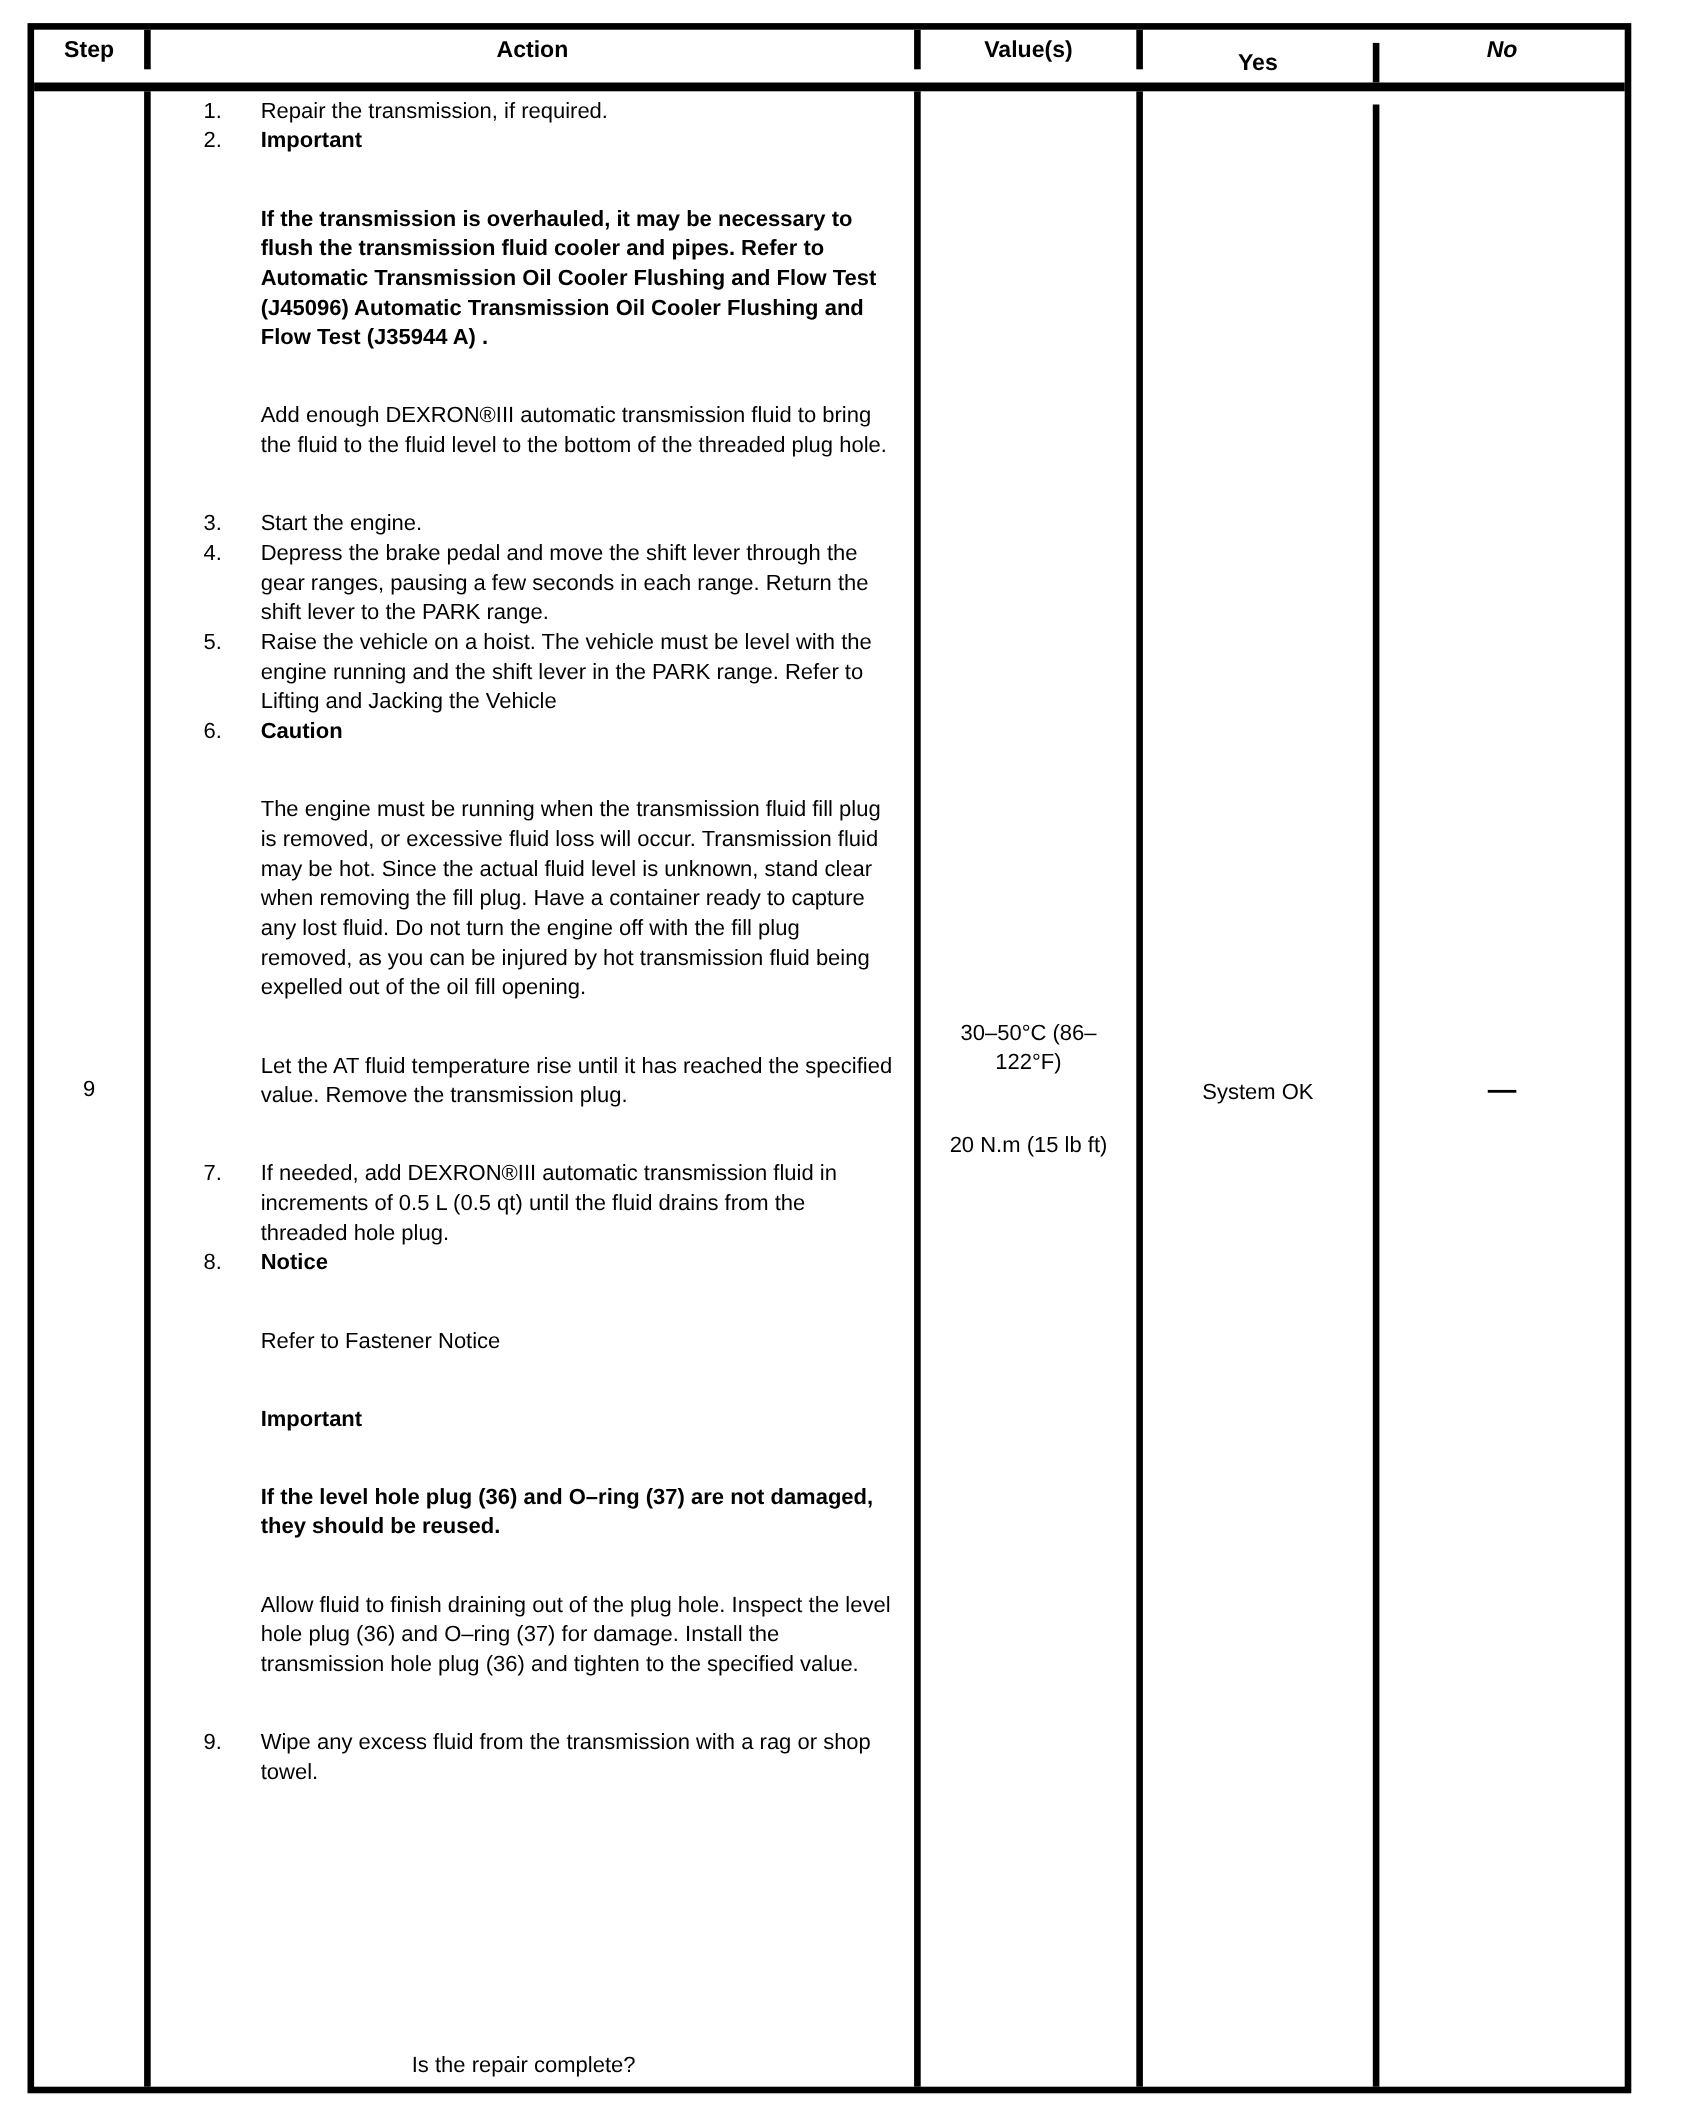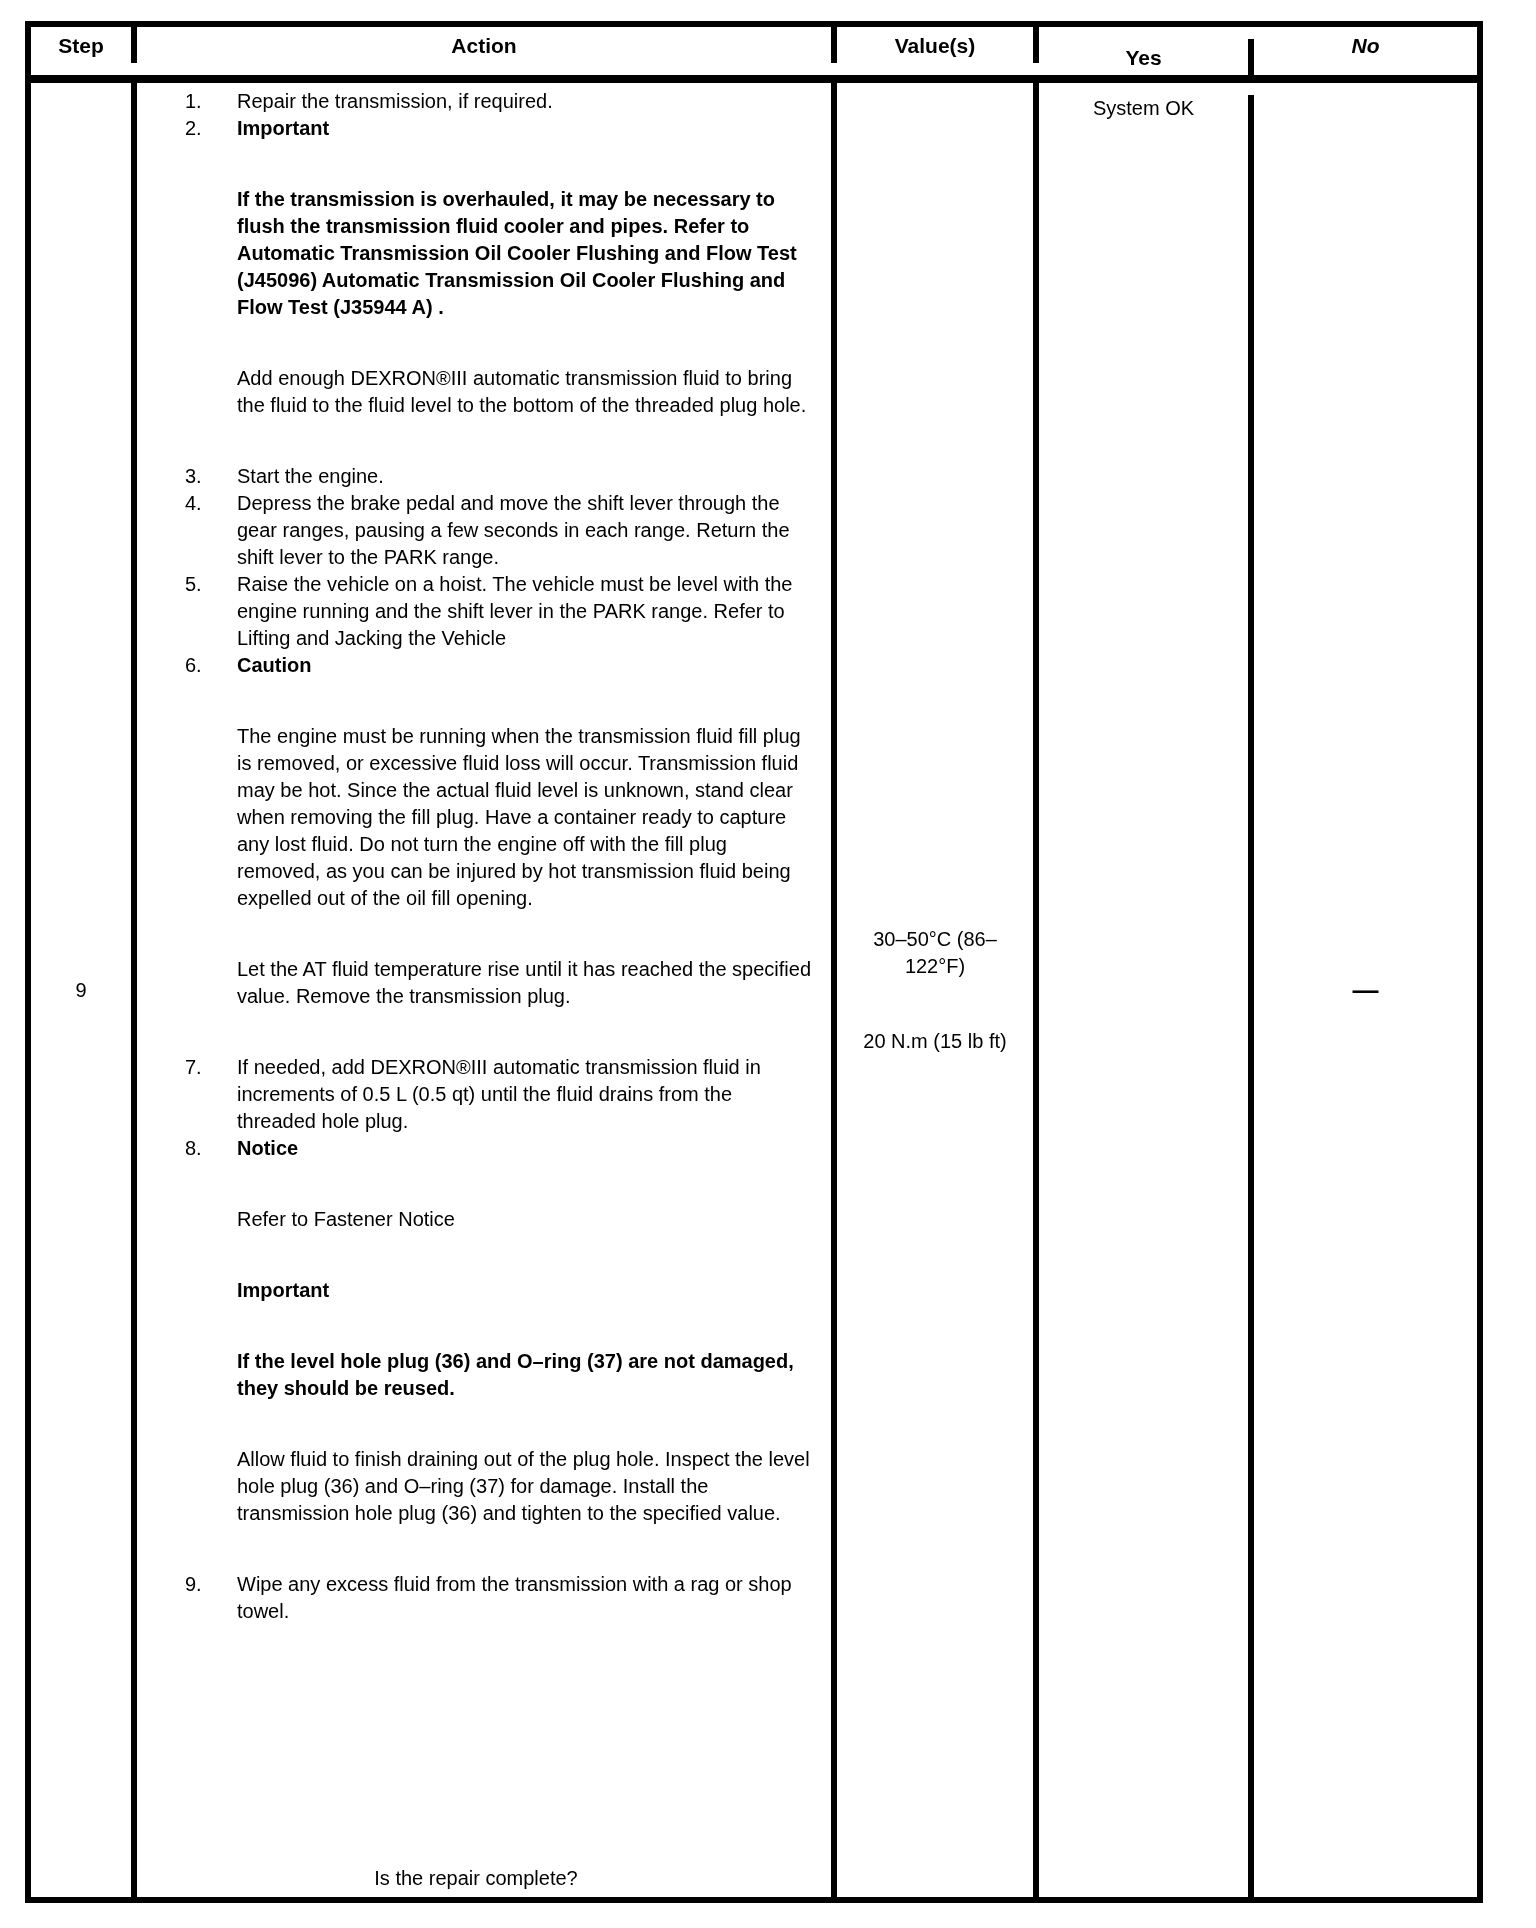--- a/index.html
+++ b/index.html
@@ -98,21 +98,21 @@
     justify-content: center;
     text-align: center;
     padding: 0 2px;
   }
   .value-temp { max-width: 172px; }
   .value-torque { margin-top: 48px; white-space: nowrap; }
   .cell-yes {
     display: flex;
     flex-direction: column;
     align-items: center;
-    justify-content: flex-start;
+    justify-content: center;
     padding-bottom: 6px;
   }
   .cell-no {
     display: flex;
     align-items: center;
     justify-content: center;
   }
   .dash {
     font-size: 26px;
     font-weight: bold;

